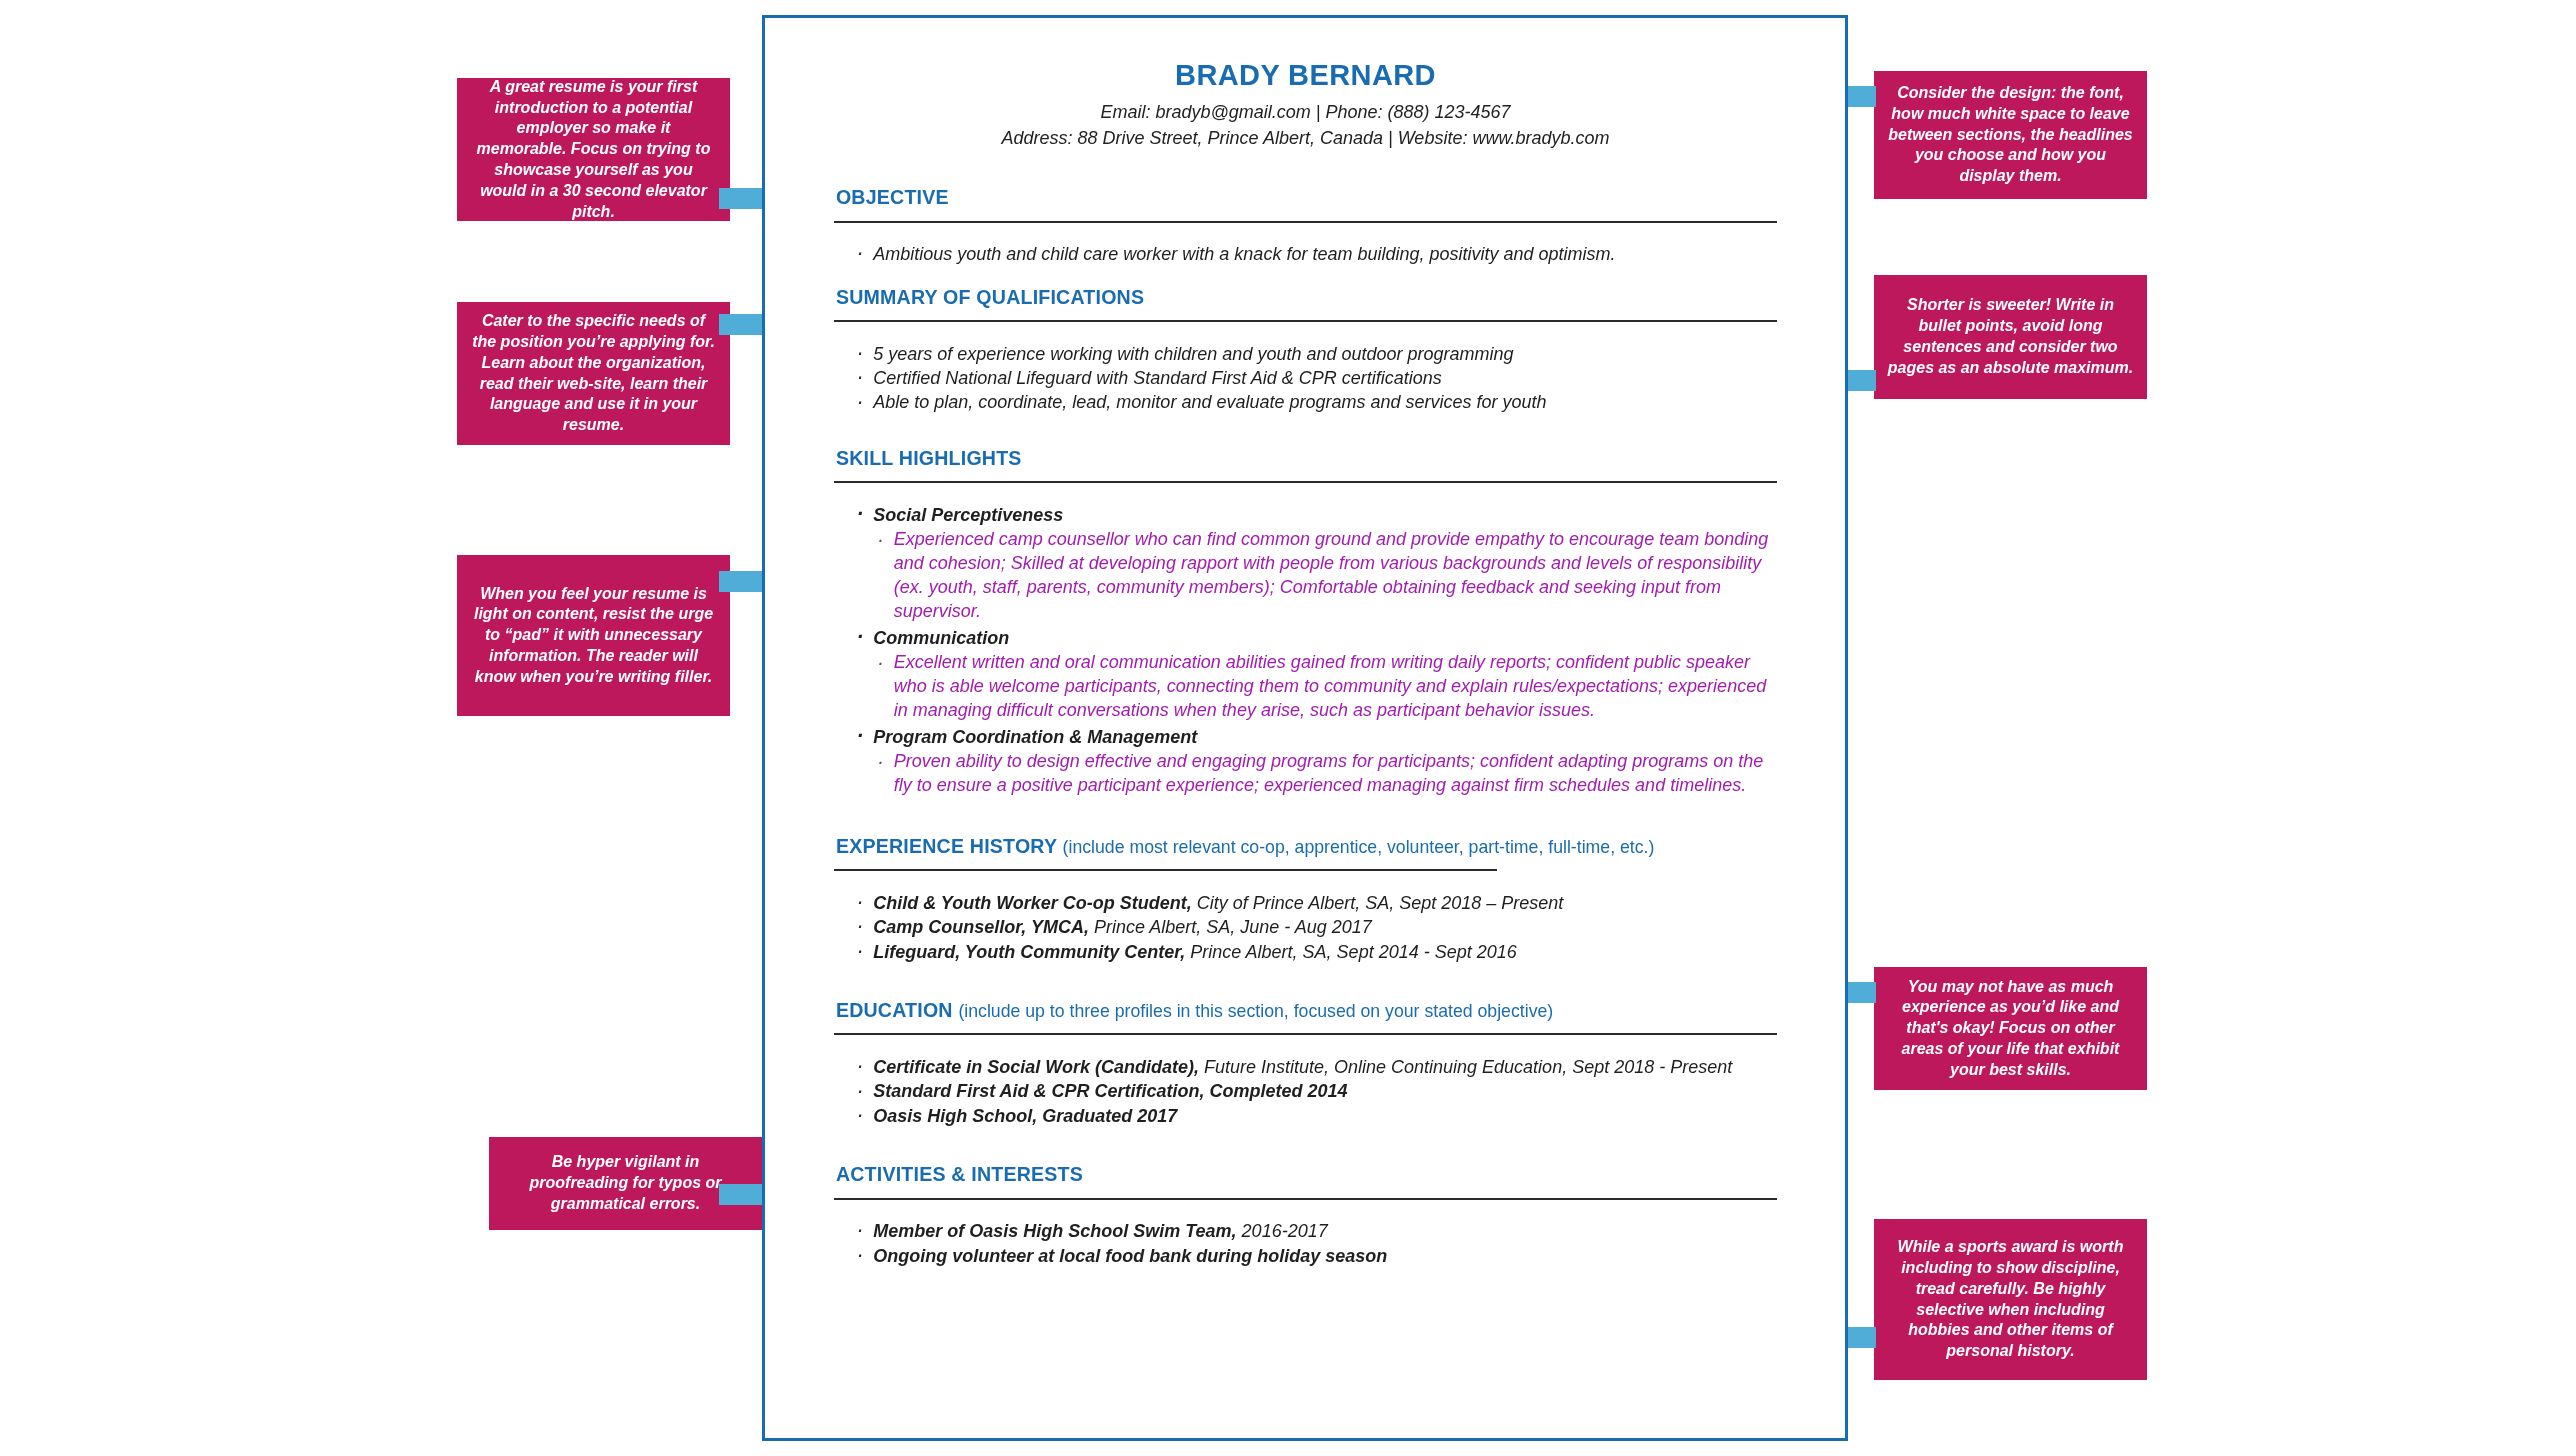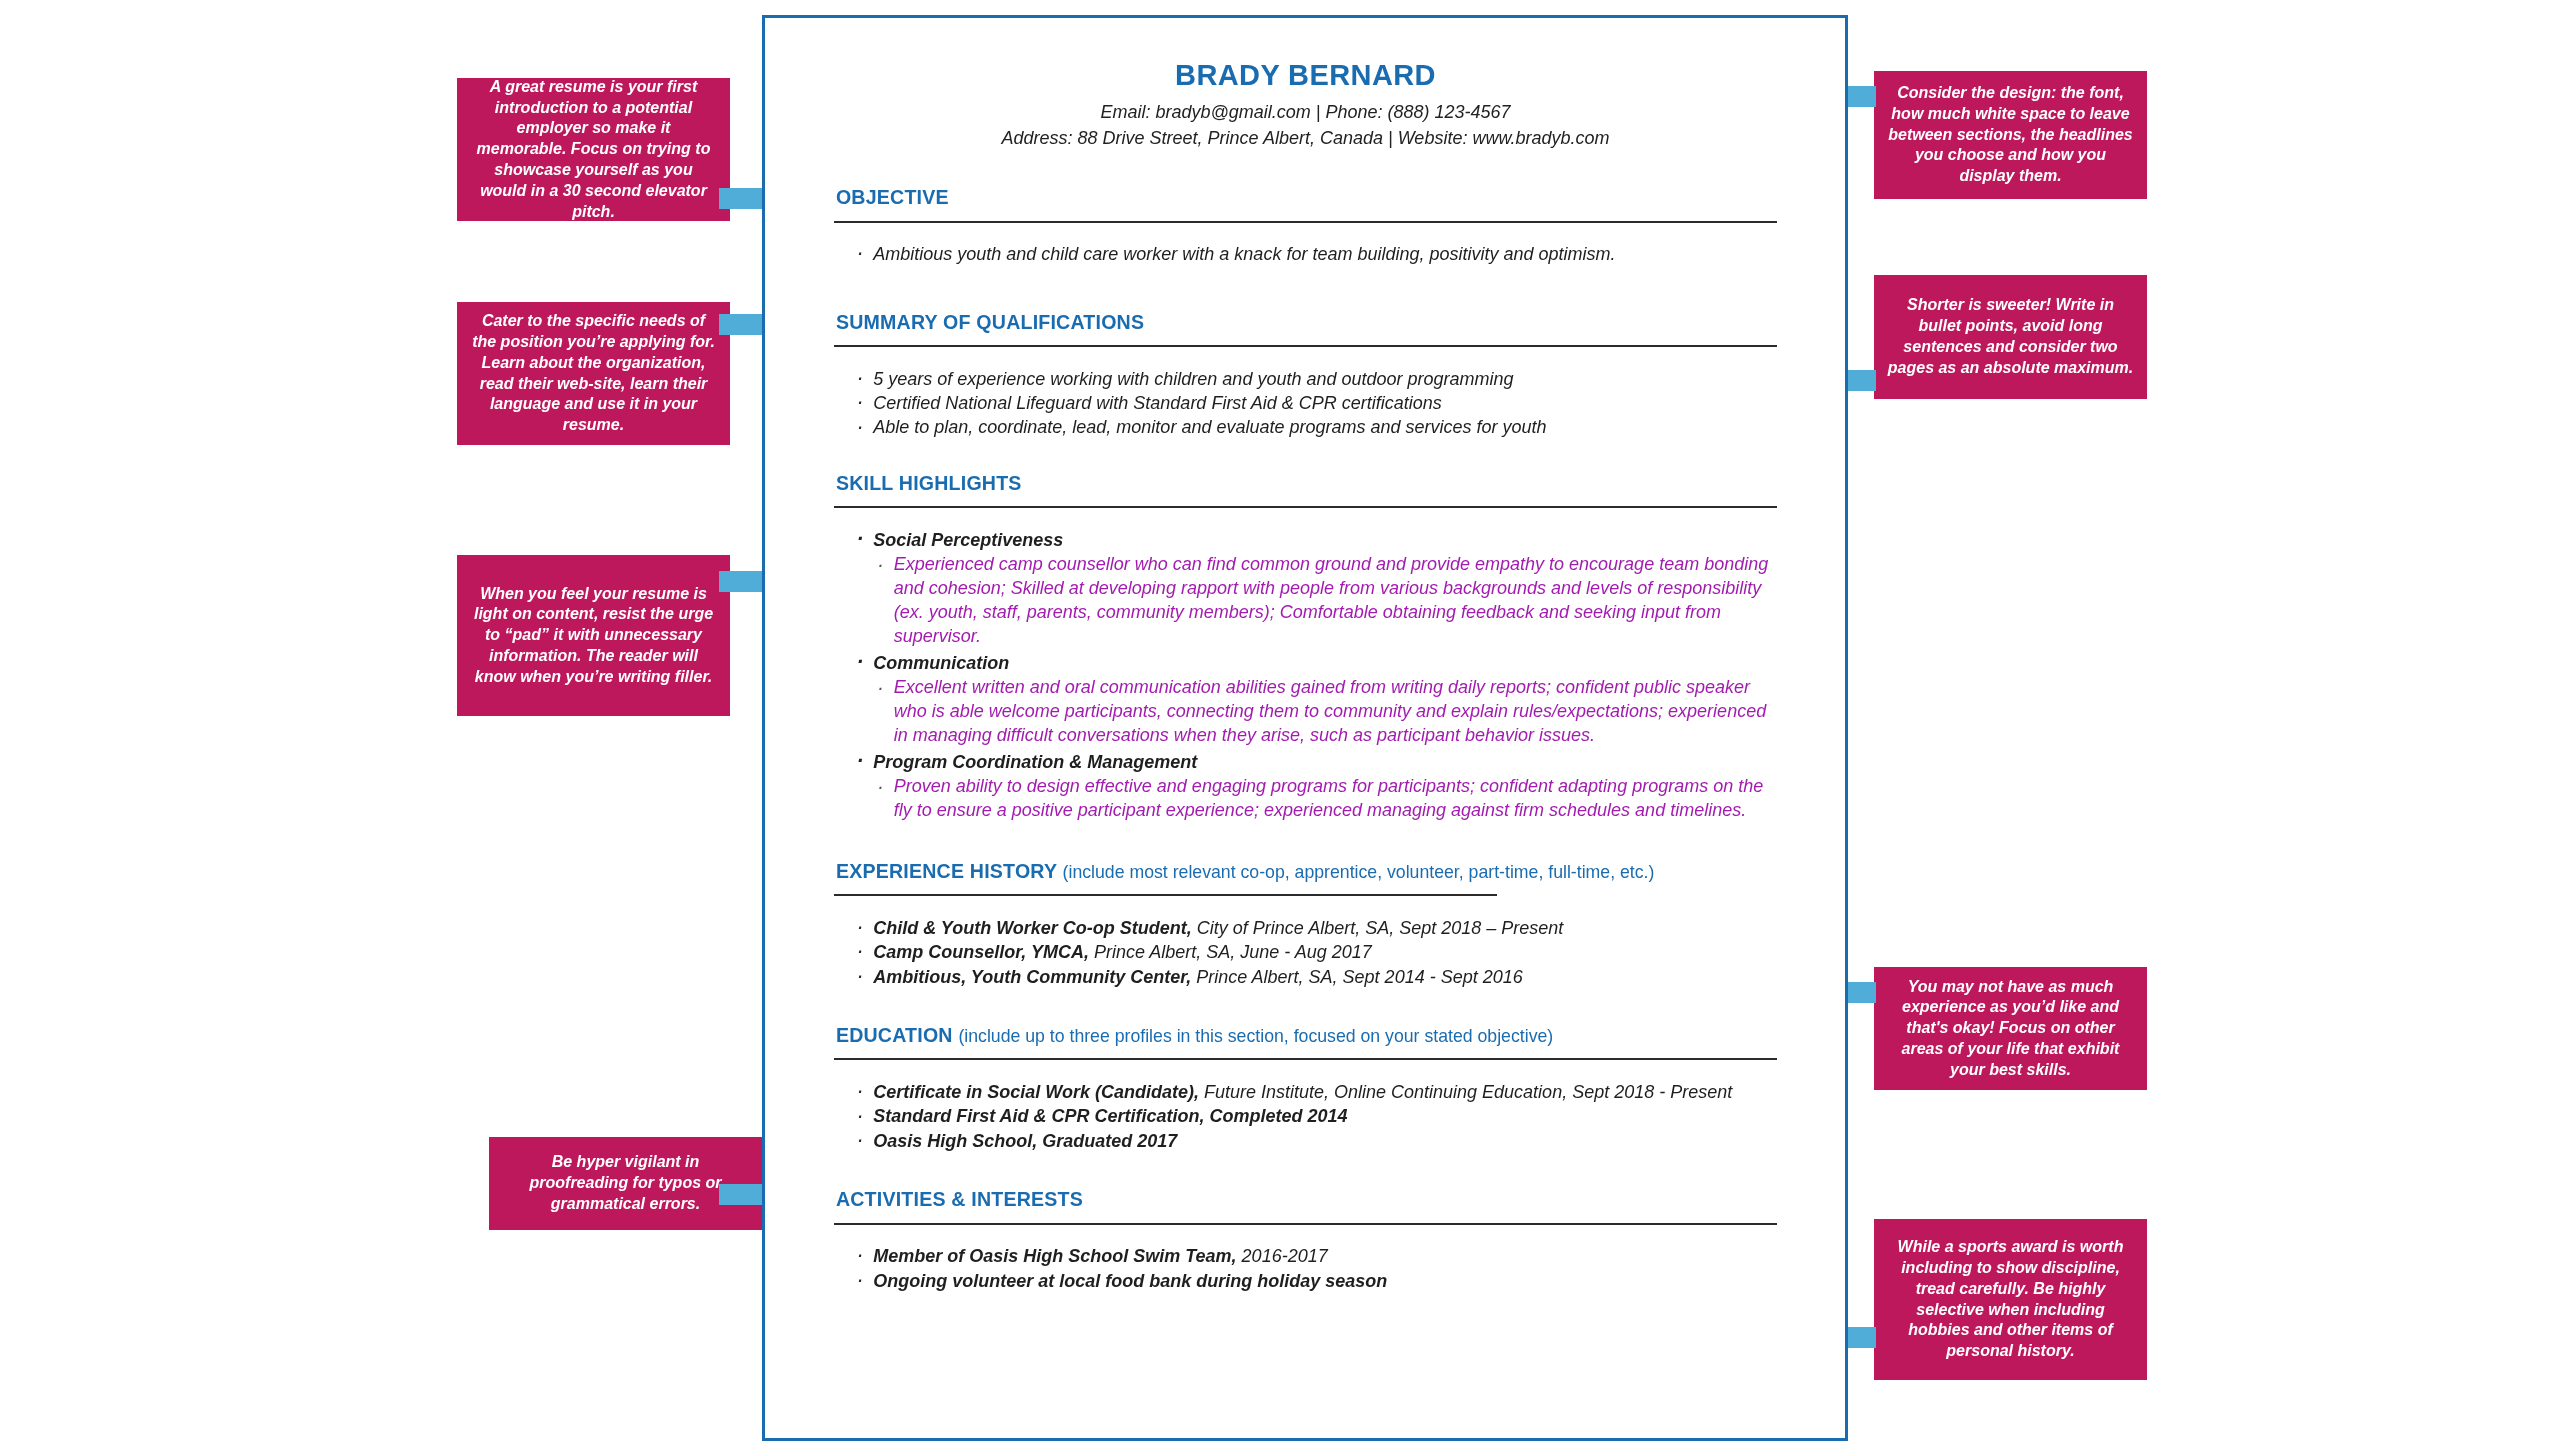--- a/index.html
+++ b/index.html
@@ -93,21 +93,21 @@
     content: "\00B7";
     position: absolute;
     left: 1.9px; top: -2.8px;
     font-size: 20.5px;
     color: #555;
   }
   .b { font-weight: bold; }
 
   
   #sec-objective { margin-top: 35px; }
-  #sec-summary   { margin-top: 44px; }
+  #sec-summary   { margin-top: 19px; }
   #sec-skills    { margin-top: 32px; }
   #sec-exp       { margin-top: 37px; }
   #sec-edu       { margin-top: 35px; }
   #sec-act       { margin-top: 35px; }
 
   #skills-body li.skill-title { margin-top: 1.9px; }
 
   
   .callout {
     position: absolute;
@@ -277,21 +277,21 @@
       <div class="section" id="sec-exp">
         <div class="sec-head">
           <span>EXPERIENCE HISTORY</span>
           <span class="sec-hint">(include most relevant co-op, apprentice, volunteer, part-time, full-time, etc.)</span>
         </div>
         <div class="sec-rule" style="width:663px;"></div>
         <div class="sec-body">
           <ul class="blist" id="experience-body">
               <li><span class="b">Child &amp; Youth Worker Co-op Student,</span><span> City of Prince Albert, SA, Sept 2018 – Present</span></li>
               <li><span class="b">Camp Counsellor, YMCA,</span><span> Prince Albert, SA, June - Aug 2017</span></li>
-              <li><span class="b">Ambitious, Youth Community Center,</span><span> Prince Albert, SA, Sept 2014 - Sept 2016</span></li>
+              <li><span class="b">Lifeguard, Youth Community Center,</span><span> Prince Albert, SA, Sept 2014 - Sept 2016</span></li>
             </ul>
         </div>
       </div>
 
       <div class="section" id="sec-edu">
         <div class="sec-head">
           <span>EDUCATION</span>
           <span class="sec-hint">(include up to three profiles in this section, focused on your stated objective)</span>
         </div>
         <div class="sec-rule"></div>

